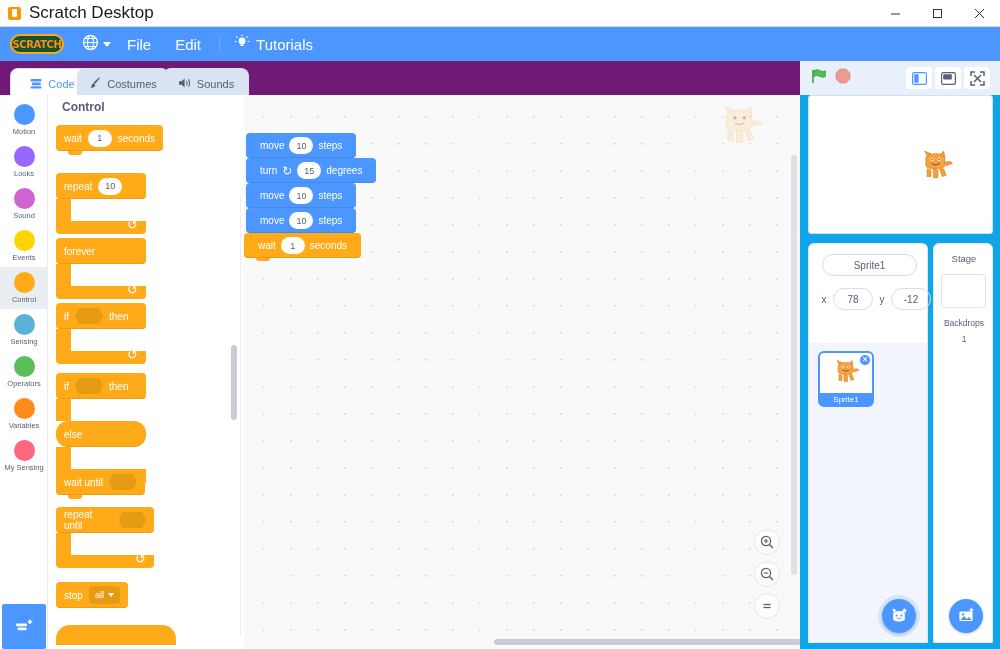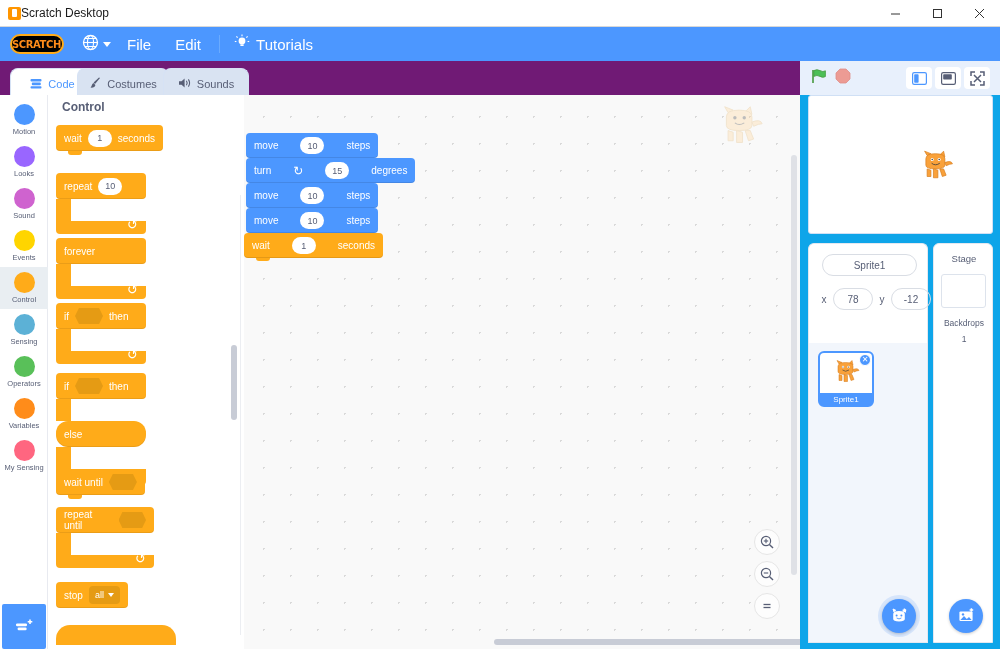--- a/index.html
+++ b/index.html
@@ -17,36 +17,36 @@
     background: #fff; border-bottom: 1px solid #d8d8d8;
     display: flex; align-items: center;
   }
   .title-icon {
     width: 13px; height: 13px; margin-left: 8px; border-radius: 2px;
     background: #ff9500; display: flex; align-items: center; justify-content: center;
   }
   .title-icon::after {
     content: ""; width: 5px; height: 8px; background: #fff; border-radius: 1px;
   }
-  .title-text { font-size: 12px; color: #1a1a1a; }
+  .title-text { margin-left: 8px; font-size: 17px; color: #1a1a1a; }
   .win-ctrls { margin-left: auto; display: flex; height: 27px; }
   .win-btn {
     width: 42px; height: 27px; display: flex; align-items: center; justify-content: center;
     color: #333;
   }
   .win-btn svg { display: block; }
 
   
   .menubar {
     position: absolute; left: 0; top: 27px; width: 1000px; height: 34px;
     background: #4c97ff; display: flex; align-items: center; padding-left: 10px;
   }
   .logo {
-    width: 54px; height: 20px; border-radius: 10px; background: #000000;
-    display: flex; align-items: center; justify-content: flex-start;
+    width: 54px; height: 20px; border-radius: 10px; background: #14532d;
+    display: flex; align-items: center; justify-content: center;
     border: 2px solid #ffab19;
   }
   .logo-text {
     font-size: 10px; font-weight: bold; color: #ff8c1a; letter-spacing: -0.4px;
     font-family: "DejaVu Sans", sans-serif;
   }
   .menu-group { display: flex; align-items: center; margin-left: 14px; }
   .globe-wrap { display: flex; align-items: center; gap: 4px; padding: 0 4px; }
   .caret { width: 0; height: 0; border-left: 4px solid transparent; border-right: 4px solid transparent; border-top: 5px solid #fff; }
   .menu-item { color: #fff; font-size: 15px; padding: 5px 12px; }
@@ -146,22 +146,22 @@
     background: #f9f9f9;
     background-image: radial-gradient(circle, #d9d9d9 1px, transparent 1px);
     background-size: 27px 27px; background-position: 6px 8px;
     overflow: hidden;
   }
   .wcat {
     position: absolute; right: 34px; top: 10px; width: 52px; height: 46px; opacity: 0.35;
   }
   .script { position: absolute; left: 2px; top: 38px; }
   .sblk {
-    position: relative; display: flex; align-items: center; gap: 22px;
-    height: 25px; padding: 0 8px; color: #fff; font-size: 10px; border-radius: 4px;
+    position: relative; display: flex; align-items: center; gap: 5px;
+    height: 25px; padding: 0 14px; color: #fff; font-size: 10px; border-radius: 4px;
     background: #4c97ff; box-shadow: inset 0 -1px 0 rgba(0,0,0,0.1);
     width: max-content;
   }
   .sblk.motion { background: #4c97ff; }
   .sblk.control { background: #ffab19; }
   .sblk .oval { font-size: 9px; }
   .sblk::after {
     content: ""; position: absolute; left: 12px; bottom: -3px;
     width: 14px; height: 3px; border-radius: 0 0 3px 3px; background: inherit;
   }

